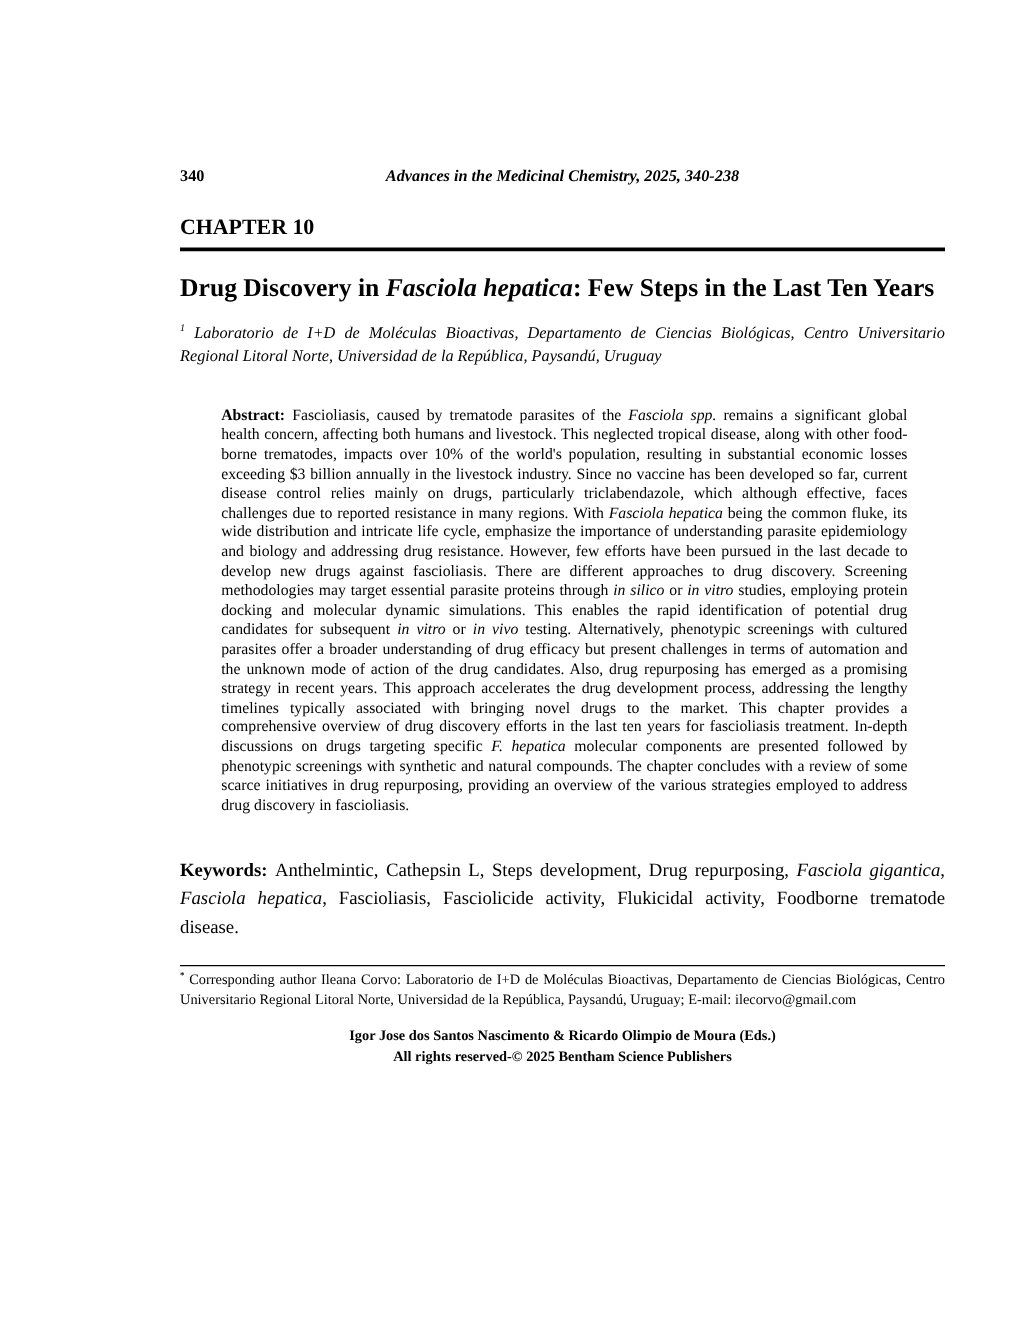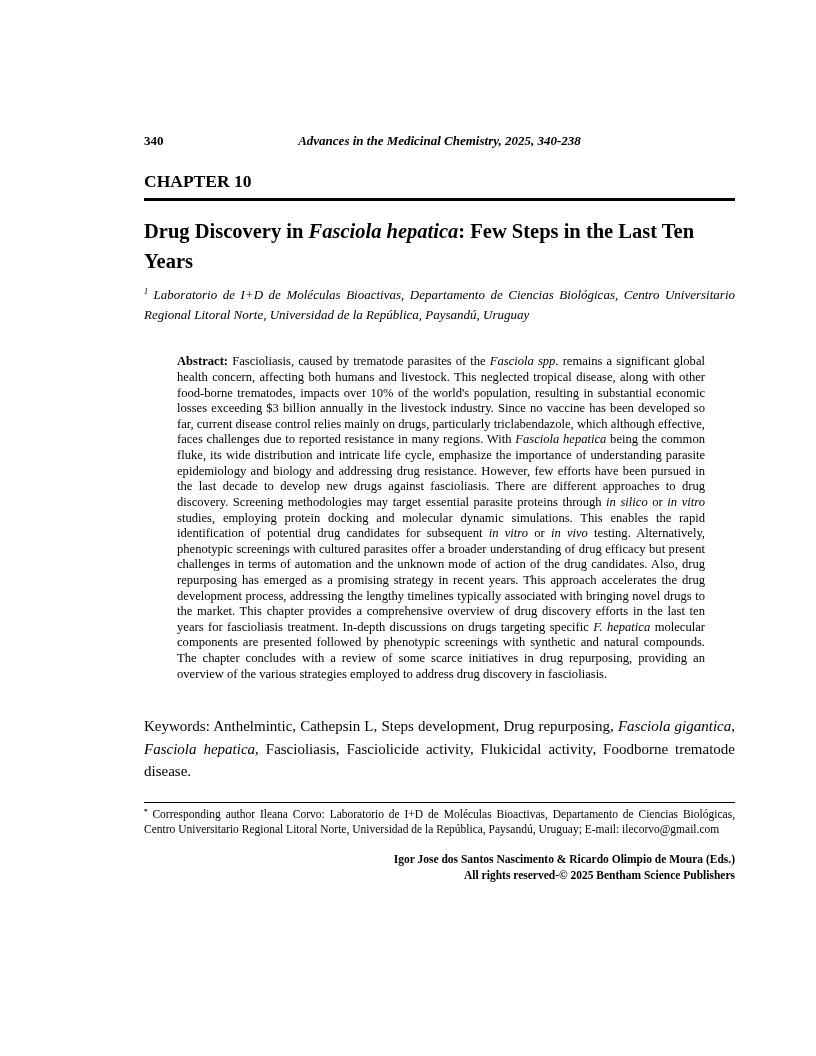--- a/index.html
+++ b/index.html
@@ -4,21 +4,21 @@
 <style>
   html, body { margin: 0; padding: 0; background: #ffffff; }
   .page {
     width: 816px;
     height: 1056px;
     margin: 0 auto;
     background: #ffffff;
     color: #000000;
     font-family: "Liberation Serif", serif;
     box-sizing: border-box;
-    padding: 133px 81px 0 144px;
+    padding: 133px 60px 0 144px;
     position: relative;
     overflow: hidden;
   }
   sup { font-size: 0.62em; line-height: 0; }
 
   .header { position: relative; height: 18px; font-size: 13px; }
   .page-number {
     position: absolute; left: 0; top: 0;
     font-weight: bold; font-size: 13px;
   }
@@ -81,21 +81,21 @@
 
   .footnote {
     font-size: 11.5px;
     line-height: 1.35;
     text-align: justify;
     margin-top: 4px;
   }
 
   .footer {
     margin-top: 13px;
-    text-align: right;
+    text-align: center;
     font-weight: bold;
     font-size: 11.5px;
     line-height: 1.45;
   }
 </style>
 </head>
 <body>
 
 <div class="page">
 
@@ -108,21 +108,21 @@
 
   <div class="rule-thick"></div>
 
   <h1 class="title"><span>Drug Discovery in </span><span style="font-style: italic;">Fasciola hepatica</span><span>: Few Steps in the Last Ten Years</span></h1>
 
 
   <div class="affiliation"><sup style="font-style: italic;">1</sup><span style="font-style: italic;"> Laboratorio de I+D de Moléculas Bioactivas, Departamento de Ciencias Biológicas, Centro Universitario Regional Litoral Norte, Universidad de la República, Paysandú, Uruguay</span></div>
 
   <div class="abstract"><span style="font-weight: bold;">Abstract: </span><span>Fascioliasis, caused by trematode parasites of the </span><span style="font-style: italic;">Fasciola spp.</span><span> remains a significant global health concern, affecting both humans and livestock. This neglected tropical disease, along with other food-borne trematodes, impacts over 10% of the world's population, resulting in substantial economic losses exceeding $3 billion annually in the livestock industry. Since no vaccine has been developed so far, current disease control relies mainly on drugs, particularly triclabendazole, which although effective, faces challenges due to reported resistance in many regions. With </span><span style="font-style: italic;">Fasciola hepatica</span><span> being the common fluke, its wide distribution and intricate life cycle, emphasize the importance of understanding parasite epidemiology and biology and addressing drug resistance. However, few efforts have been pursued in the last decade to develop new drugs against fascioliasis. There are different approaches to drug discovery. Screening methodologies may target essential parasite proteins through </span><span style="font-style: italic;">in silico</span><span> or </span><span style="font-style: italic;">in vitro</span><span> studies, employing protein docking and molecular dynamic simulations. This enables the rapid identification of potential drug candidates for subsequent </span><span style="font-style: italic;">in vitro</span><span> or </span><span style="font-style: italic;">in vivo</span><span> testing. Alternatively, phenotypic screenings with cultured parasites offer a broader understanding of drug efficacy but present challenges in terms of automation and the unknown mode of action of the drug candidates. Also, drug repurposing has emerged as a promising strategy in recent years. This approach accelerates the drug development process, addressing the lengthy timelines typically associated with bringing novel drugs to the market. This chapter provides a comprehensive overview of drug discovery efforts in the last ten years for fascioliasis treatment. In-depth discussions on drugs targeting specific </span><span style="font-style: italic;">F. hepatica</span><span> molecular components are presented followed by phenotypic screenings with synthetic and natural compounds. The chapter concludes with a review of some scarce initiatives in drug repurposing, providing an overview of the various strategies employed to address drug discovery in fascioliasis.</span></div>
 
-  <div class="keywords"><span style="font-weight: normal;">Keywords: </span><span>Anthelmintic, Cathepsin L, Steps development, Drug repurposing, </span><span style="font-style: italic;">Fasciola gigantica</span><span>, </span><span style="font-style: italic;">Fasciola hepatica</span><span>, Fascioliasis, Fasciolicide activity, Flukicidal activity, Foodborne trematode disease.</span></div>
+  <div class="keywords"><span style="font-weight: bold;">Keywords: </span><span>Anthelmintic, Cathepsin L, Steps development, Drug repurposing, </span><span style="font-style: italic;">Fasciola gigantica</span><span>, </span><span style="font-style: italic;">Fasciola hepatica</span><span>, Fascioliasis, Fasciolicide activity, Flukicidal activity, Foodborne trematode disease.</span></div>
 
   <div class="footnote-rule"></div>
 
   <div class="footnote"><sup style="font-weight: bold;">*</sup><span style="font-weight: normal;"> Corresponding author Ileana Corvo: </span><span>Laboratorio de I+D de Moléculas Bioactivas, Departamento de Ciencias Biológicas, Centro Universitario Regional Litoral Norte, Universidad de la República, Paysandú, Uruguay; E-mail: ilecorvo@gmail.com</span></div>
 
   <div class="footer">
     <div>Igor Jose dos Santos Nascimento &amp; Ricardo Olimpio de Moura (Eds.)</div>
     <div>All rights reserved-© 2025 Bentham Science Publishers</div>
   </div>
 

